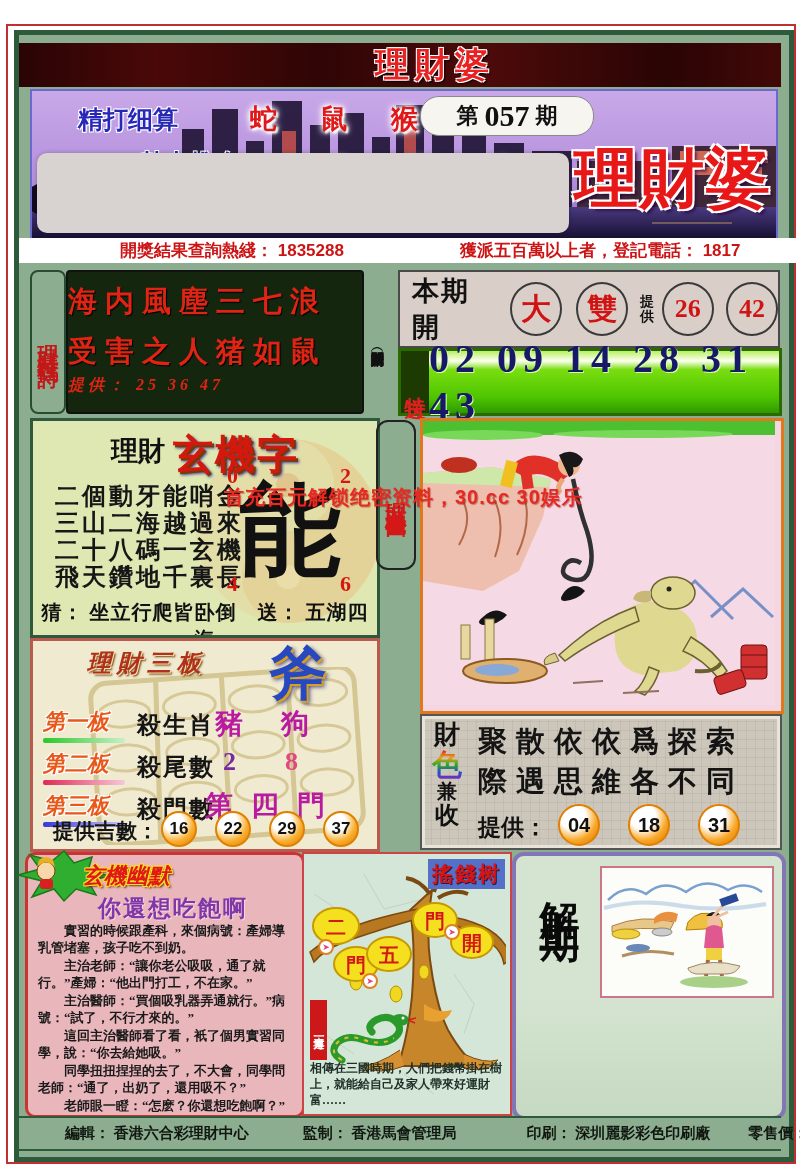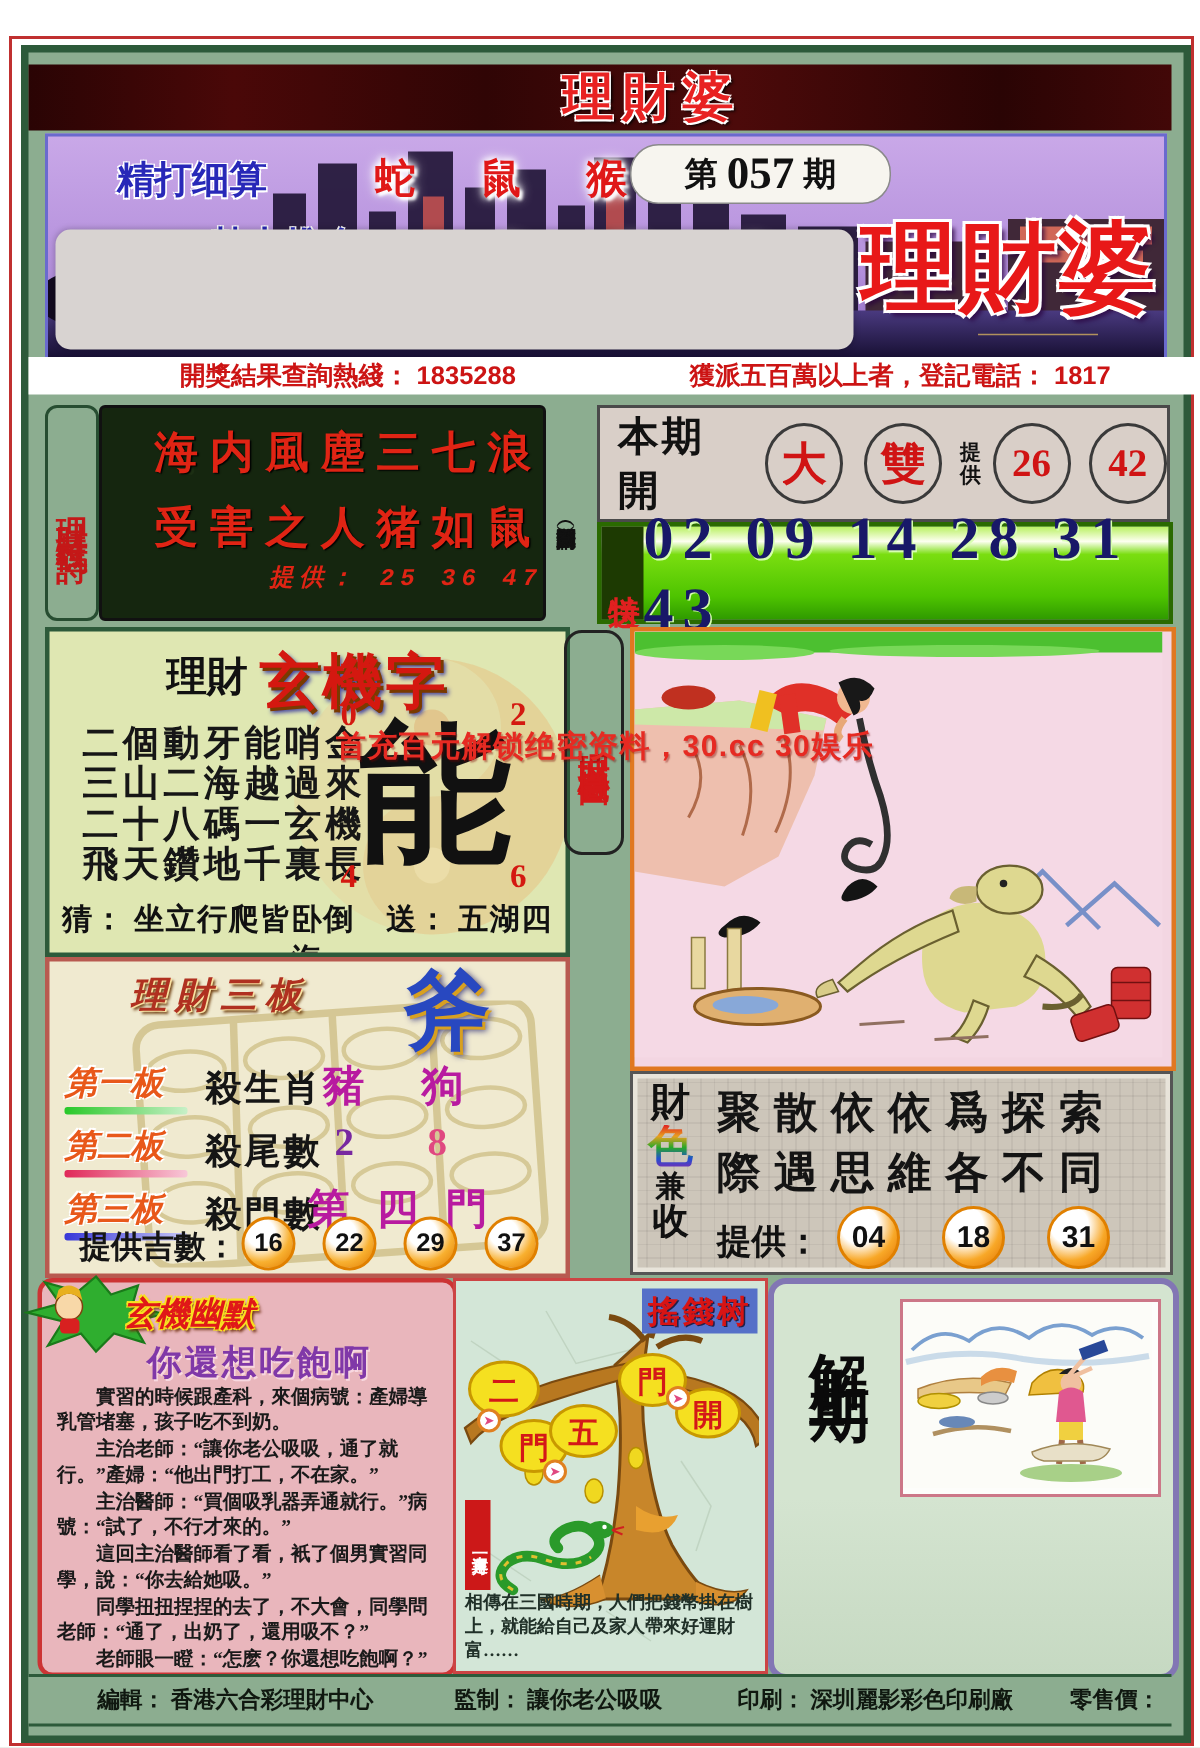--- a/index.html
+++ b/index.html
@@ -35,21 +35,21 @@
   #hotline{left:19px;top:238px;width:762px;height:25px;background:#ffffff;display:flex;align-items:center;
      color:#cc1414;font-weight:bold;font-size:17px;padding-left:25px;}
   #hotline .l{margin-left:76px;} #hotline .r{margin-left:116px;}
   
   #sidepoem{left:30px;top:270px;width:32px;height:140px;border:2px solid #274d31;border-radius:8px;
      background:#8cad90;display:flex;align-items:center;justify-content:center;}
   #sidepoem span{writing-mode:vertical-rl;font-size:21px;font-weight:bold;color:#c41818;letter-spacing:6px;font-family:"Liberation Serif",serif;}
   #poempanel{left:66px;top:270px;width:294px;height:140px;border:2px solid #111;border-radius:4px;
      background:radial-gradient(circle at 20% 30%,#1d3014 0 2px,transparent 3px),
                 radial-gradient(circle at 70% 60%,#0e1c0a 0 2px,transparent 3px),#15260f;
-     color:#e02414;text-align:right;font-family:Liberation Mono, monospace;}
+     color:#e02414;text-align:left;font-family:Liberation Serif, serif;}
   #poempanel .pl{font-size:29px;font-weight:bold;letter-spacing:8px;margin-top:10px;text-shadow:1px 1px 1px #000;}
   #poempanel .pp{font-size:16px;font-weight:bold;letter-spacing:4px;margin-top:3px;font-style:italic;}
   #scratchnote{left:364px;top:272px;width:26px;height:140px;display:flex;align-items:center;justify-content:center;}
   #scratchnote span{writing-mode:vertical-rl;font-size:13px;color:#111;font-weight:bold;}
   #resultpanel{left:398px;top:270px;width:378px;height:74px;background:#d9cfc8;border:2px solid #4a4a4a;
      display:flex;align-items:center;}
   #resultpanel .lbl{font-size:27px;font-weight:bold;color:#111;margin-left:12px;letter-spacing:2px;}
   .circ{width:50px;height:50px;border:2px solid #3a3a3a;border-radius:50%;display:flex;align-items:center;justify-content:center;
      font-weight:bold;color:#d01414;background:#d9cfc8;}
   .circ.ch{font-size:30px;} .circ.num{font-size:26px;font-family:"Liberation Serif",serif;}
@@ -518,20 +518,20 @@
         <path d="M108 52 l14 -16 m-14 16 l18 -8" stroke="#f0c0a0" stroke-width="3"></path>
         <rect x="118" y="28" width="18" height="8" fill="#284898" transform="rotate(-20 127 32)"></rect>
         <path d="M86 100 q24 -10 52 -2 q-4 8 -14 8 l-30 0 q-8 -2 -8 -6z" fill="#e8e0c8" stroke="#a08858"></path>
         <ellipse cx="112" cy="114" rx="34" ry="6" fill="#a8d088"></ellipse>
       </svg>
     </div>
   </div>
 
   <div class="abs" id="footer">
     <span style="margin-left:46px">編輯： 香港六合彩理財中心</span>
-    <span style="margin-left:54px">監制： 讓你老公吸吸</span>
-    <span style="margin-left:50px">印刷： 深圳麗影彩色印刷廠</span>
+    <span style="margin-left:54px">監制： 香港馬會管理局</span>
+    <span style="margin-left:70px">印刷： 深圳麗影彩色印刷廠</span>
     <span style="margin-left:38px">零售價：</span>
 
   </div>
 
   <div class="abs" id="watermark">首充百元解锁绝密资料，30.cc 30娱乐</div>
 </div>
 
 </body></html>

